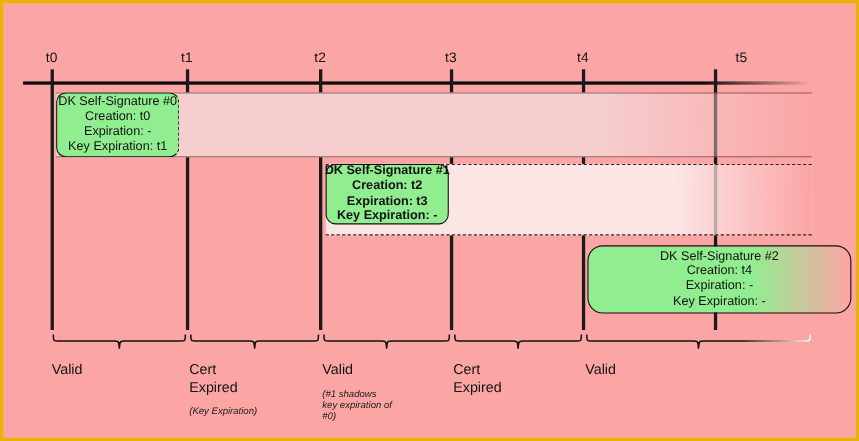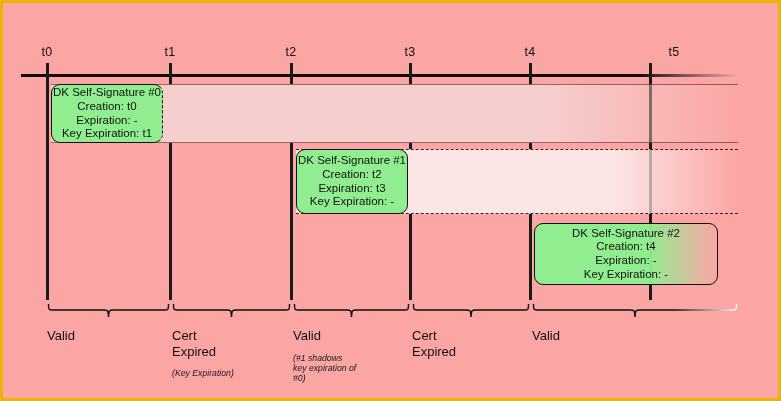--- a/index.html
+++ b/index.html
@@ -126,27 +126,27 @@
       <div class="band band-solid" style="left: 48px; top: 81px; width: 687px; height: 59px; background: linear-gradient(to right, rgb(246, 206, 206) 0%, rgb(246, 206, 206) 72%, rgba(255, 255, 255, 0) 100%); z-index: 2;"></div>
       <div class="band band-dashed" style="left: 293px; top: 146px; width: 442px; height: 65px; background: linear-gradient(to right, rgb(251, 229, 229) 0%, rgb(251, 229, 229) 72%, rgba(255, 255, 255, 0) 100%); z-index: 2;"></div>
     </div>
   <div id="sigboxes">
       <div class="sigbox" style="left: 48px; top: 81px; width: 112px; height: 59px; background: rgb(144, 238, 144); border-right-style: dashed;">
         <span class="ln">DK Self-Signature #0</span>
         <span class="ln">Creation: t0</span>
         <span class="ln">Expiration: -</span>
         <span class="ln">Key Expiration: t1</span>
       </div>
-      <div class="sigbox" style="left: 293px; top: 146px; width: 112px; height: 65px; background: rgb(144, 238, 144);">
+      <div class="sigbox" style="left: 293px; top: 146px; width: 112px; height: 55px; background: rgb(144, 238, 144); font-weight: bold;">
         <span class="ln">DK Self-Signature #1</span>
         <span class="ln">Creation: t2</span>
         <span class="ln">Expiration: t3</span>
         <span class="ln">Key Expiration: -</span>
       </div>
-      <div class="sigbox" style="left: 531px; top: 220px; width: 184px; height: 62px; background: linear-gradient(to right, rgb(144, 238, 144) 0%, rgb(144, 238, 144) 62%, rgba(255, 255, 255, 0) 100%);">
+      <div class="sigbox" style="left: 531px; top: 220px; width: 240px; height: 62px; background: linear-gradient(to right, rgb(144, 238, 144) 0%, rgb(144, 238, 144) 62%, rgba(255, 255, 255, 0) 100%); border-radius: 14px;">
         <span class="ln">DK Self-Signature #2</span>
         <span class="ln">Creation: t4</span>
         <span class="ln">Expiration: -</span>
         <span class="ln">Key Expiration: -</span>
       </div>
     </div>
   <div id="periods">
       <div class="brace" style="left: 44px; top: 299px; width: 123px;">
         <svg viewBox="0 0 123 20" preserveAspectRatio="none">
           <path d="M 1.5 2 C 1.5 8, 1.5 8, 7 8 L 56.5 8 C 61 8, 61 8, 61.5 15 C 62 8, 62 8, 66.5 8 L 116 8 C 121.5 8, 121.5 8, 121.5 2" fill="none" stroke="#111" stroke-width="1.4"></path>

